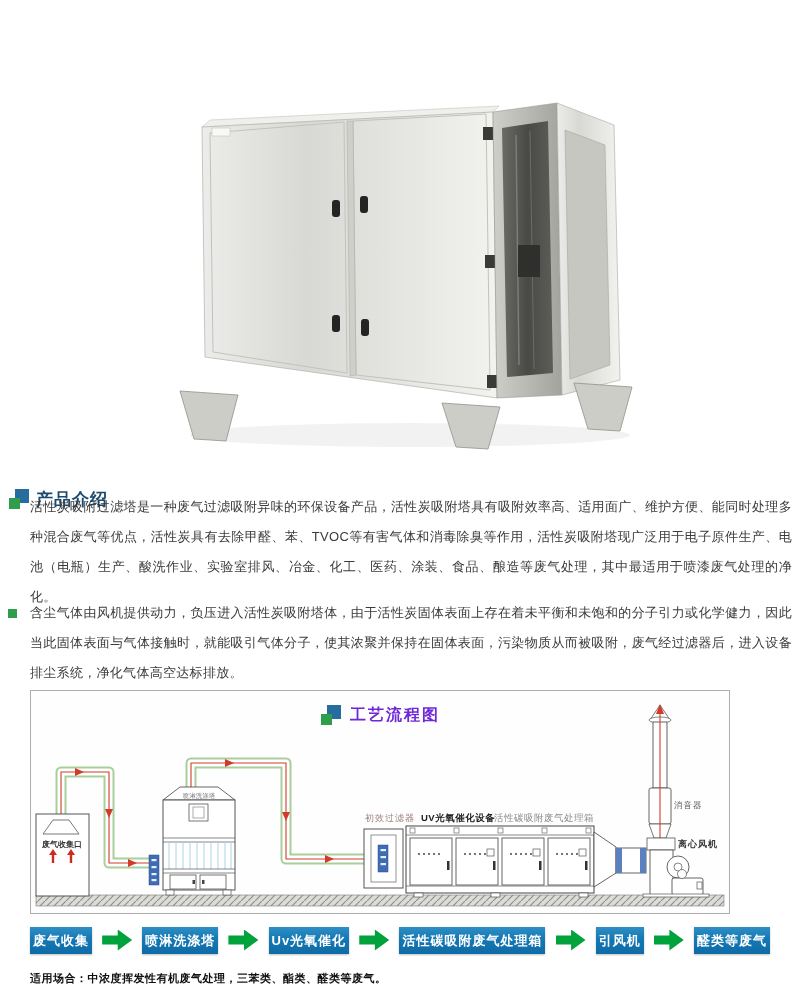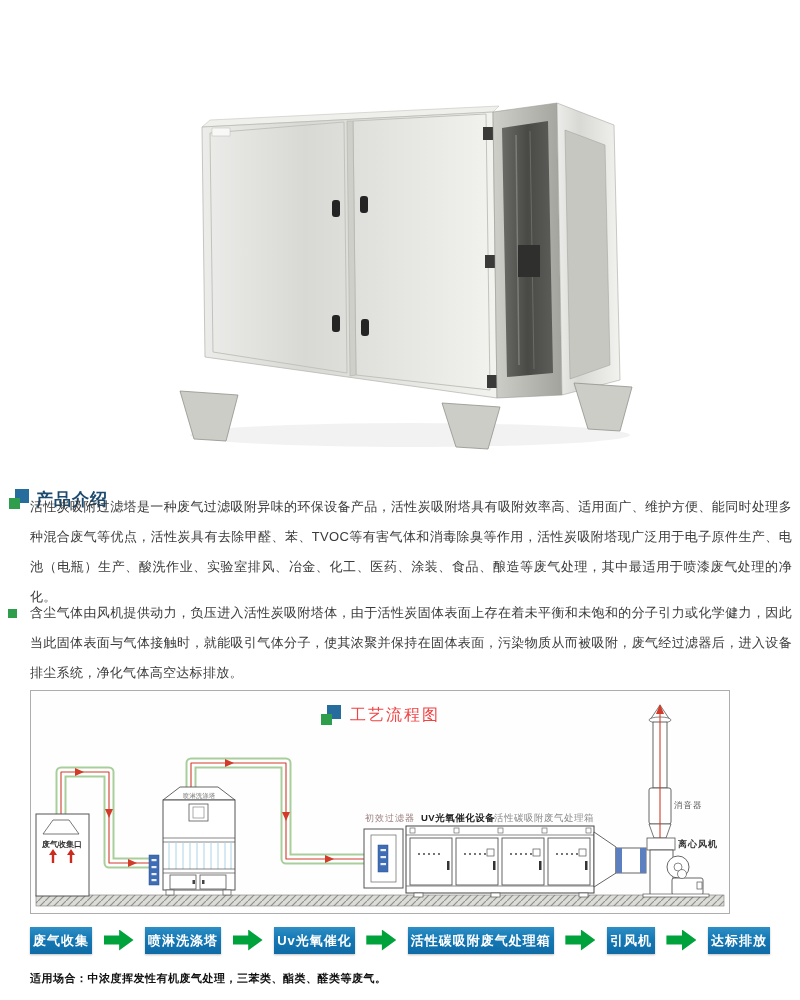--- a/index.html
+++ b/index.html
@@ -17,21 +17,21 @@
 
   .section-header{display:flex;align-items:center;gap:7px;}
   .section-title{font-size:17px;font-weight:bold;color:#1c4a6e;letter-spacing:1px;}
 
   .body-para{width:762px;font-size:13px;line-height:30px;text-align:justify;color:#3a3a3a;letter-spacing:0.3px;}
   .bullet-sq{width:9px;height:9px;background:#2f9e4c;}
 
   
   .diagram-box{left:30px;top:690px;width:698px;height:222px;border:1px solid #adadad;background:#fffefe;}
   .diagram-title-row{position:absolute;top:14px;left:0;right:0;display:flex;justify-content:center;align-items:center;gap:9px;}
-  .diagram-title{font-size:16px;font-weight:normal;color:#ef4444;letter-spacing:2px;}
+  .diagram-title{font-size:16px;font-weight:bold;color:#6d28d9;letter-spacing:2px;}
   .diagram-svg{position:absolute;left:0;top:0;}
   .diagram-svg text{font-family:"Liberation Sans","DejaVu Sans",sans-serif;}
 
   
   .flow-row{left:30px;top:926px;width:740px;height:28px;display:flex;align-items:center;justify-content:space-between;}
   .flow-box{
     height:27px;line-height:27px;padding:0 3px;
     background:linear-gradient(180deg,#2e8fc4 0%,#1478b4 45%,#0f6ba6 100%);
     color:#ffffff;font-size:13px;font-weight:bold;white-space:nowrap;letter-spacing:1px;
     box-shadow:0 1px 2px rgba(0,0,0,0.25);
@@ -304,16 +304,16 @@
     <div class="flow-box">废气收集</div>
     <div class="flow-arrow"></div>
     <div class="flow-box">喷淋洗涤塔</div>
     <div class="flow-arrow"></div>
     <div class="flow-box">Uv光氧催化</div>
     <div class="flow-arrow"></div>
     <div class="flow-box">活性碳吸附废气处理箱</div>
     <div class="flow-arrow"></div>
     <div class="flow-box">引风机</div>
     <div class="flow-arrow"></div>
-    <div class="flow-box">达标排放</div>
+    <div class="flow-box">醛类等废气</div>
   </div>
 
 <div class="abs footer-note">适用场合：中浓度挥发性有机废气处理，三苯类、酯类、醛类等废气。</div>
 
 </body></html>

